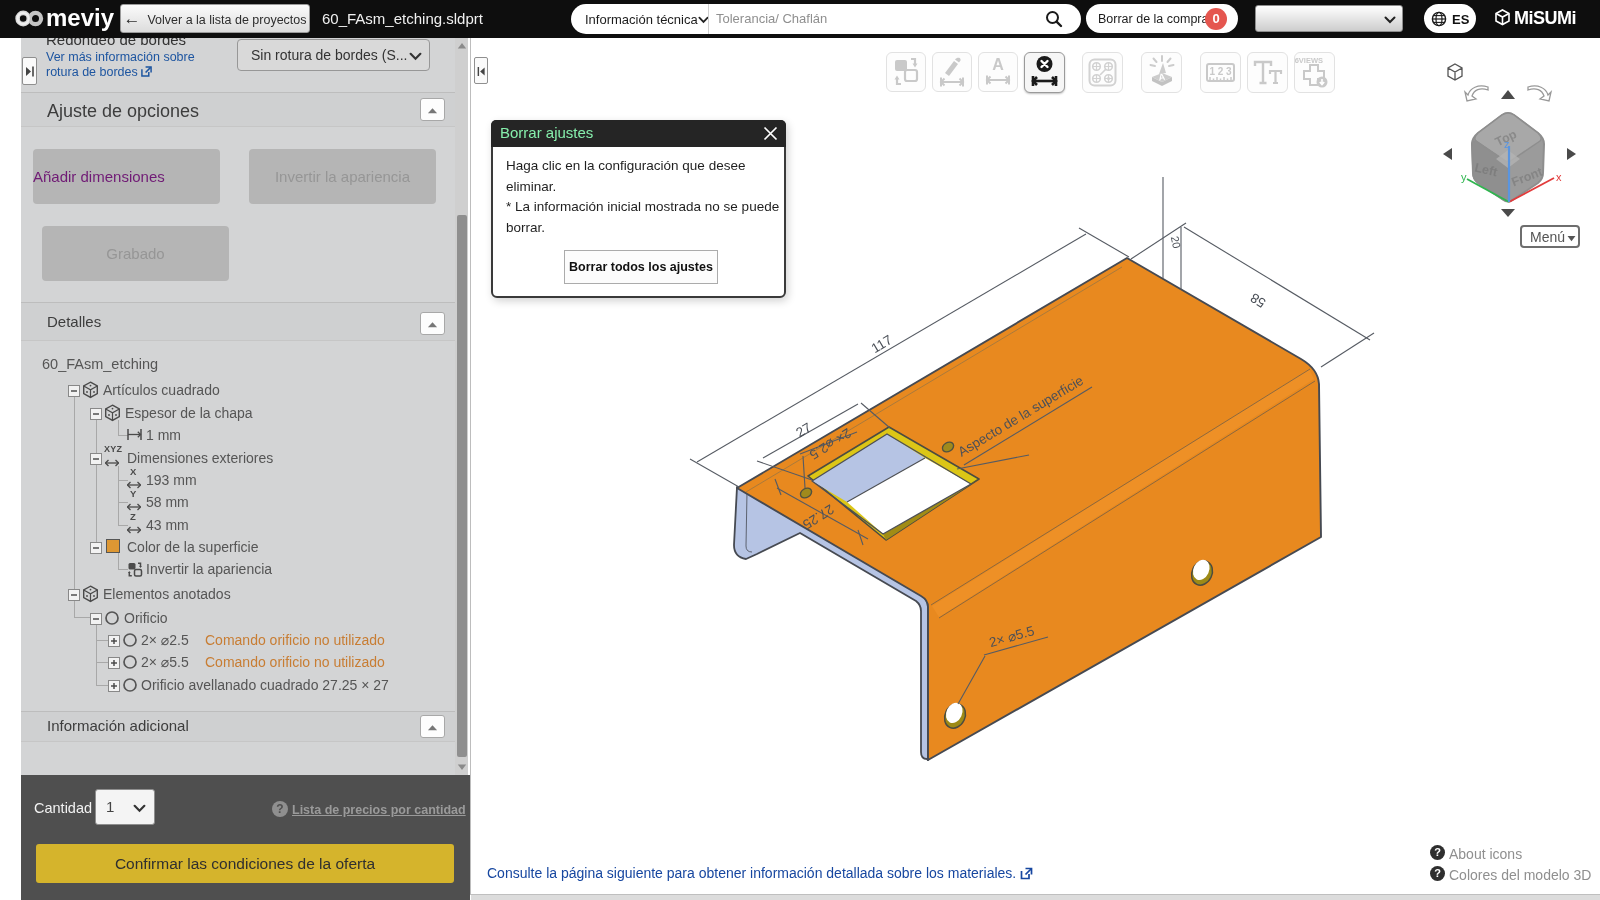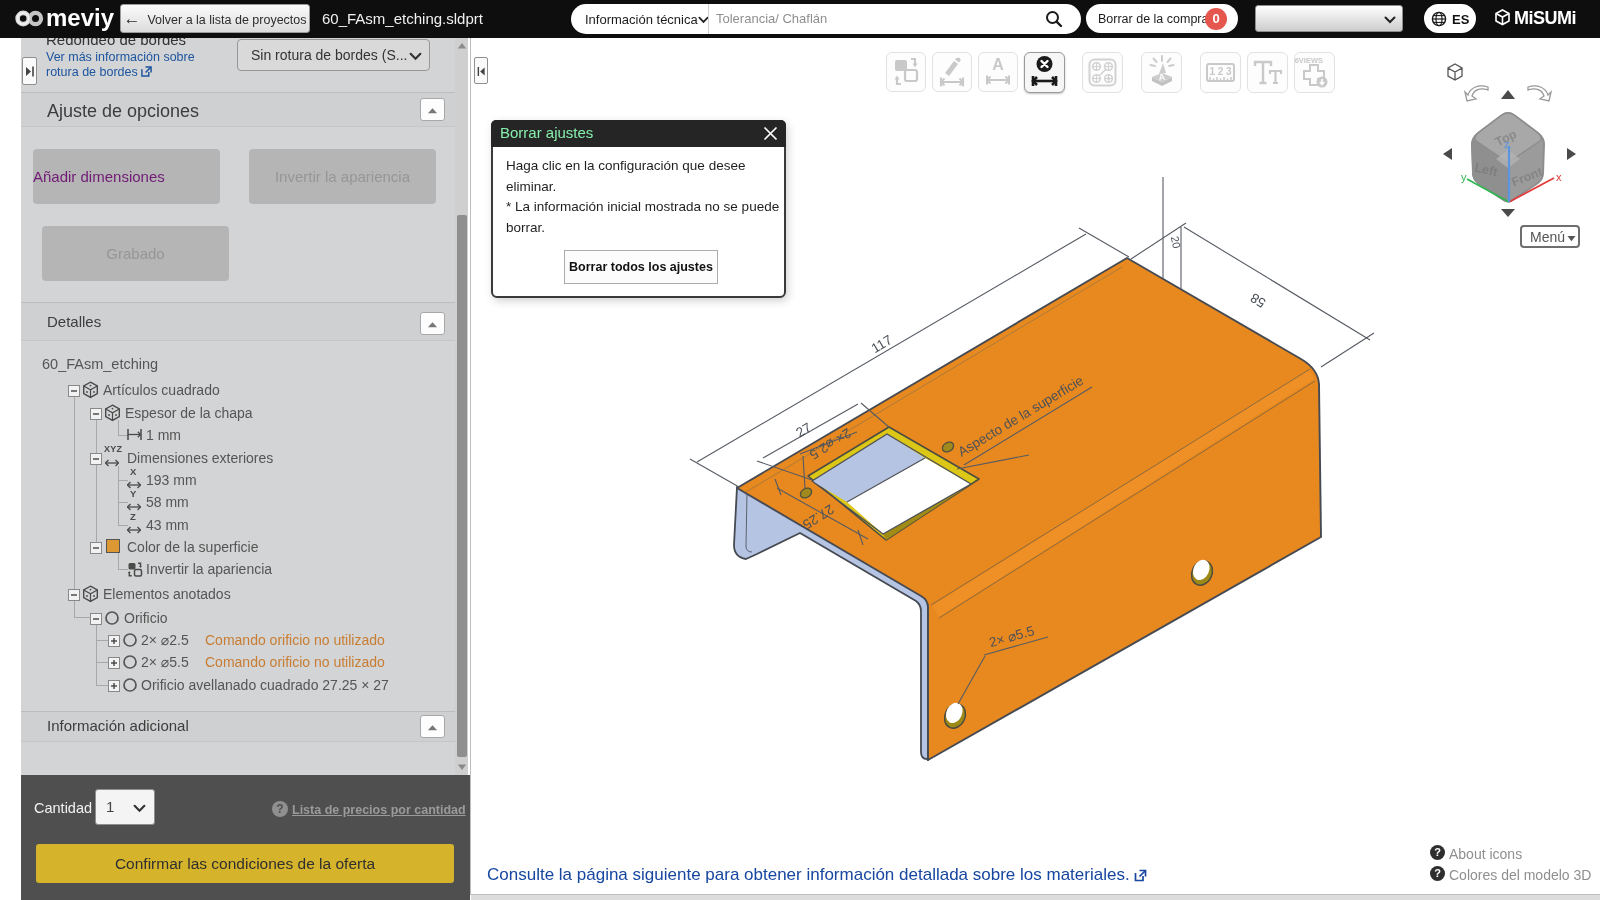--- a/index.html
+++ b/index.html
@@ -337,21 +337,21 @@
   <svg class="abs" style="left:45px;top:8px;" width="9" height="7" viewBox="0 0 10 8">
         <path d="M5 7 L9.5 1 L0.5 1 Z" fill="#555"></path>
       </svg>
 </div>
 
 <div class="abs" style="left:1430px;top:845px;width:15px;height:15px;border-radius:8px;background:#2e2e2e;color:#fff;font-size:11px;font-weight:bold;text-align:center;line-height:15px;">?</div>
 <div class="abs" style="left:1449px;top:846px;font-size:14px;color:#8f8f8f;">About icons</div>
 <div class="abs" style="left:1430px;top:866px;width:15px;height:15px;border-radius:8px;background:#2e2e2e;color:#fff;font-size:11px;font-weight:bold;text-align:center;line-height:15px;">?</div>
 <div class="abs" style="left:1449px;top:867px;font-size:14px;color:#8f8f8f;">Colores del modelo 3D</div>
 
-<div class="abs" style="left:487px;top:865px;font-size:17px;color:#1747a0;">Consulte la página siguiente para obtener información detallada sobre los materiales. <svg width="13" height="13" viewBox="0 0 13 13" style="position:relative;top:2px;">
+<div class="abs" style="left:487px;top:865px;font-size:14px;color:#1747a0;">Consulte la página siguiente para obtener información detallada sobre los materiales. <svg width="13" height="13" viewBox="0 0 13 13" style="position:relative;top:2px;">
         <path d="M1.5 4 L1.5 11.5 L9 11.5 L9 7" fill="none" stroke="#1747a0" stroke-width="1.7"></path>
         <path d="M5.5 1.5 L11.5 1.5 L11.5 7.5" fill="none" stroke="#1747a0" stroke-width="1.7"></path>
         <line x1="5.5" y1="7.5" x2="11" y2="2" stroke="#1747a0" stroke-width="1.7"></line>
       </svg></div>
 <div id="bottomstrip" class="abs" style="left:471px;top:894px;width:1129px;height:6px;background:#dcdcdc;border-top:1px solid #bfbfbf;"></div>
 
 <svg id="model" class="abs" style="left:0;top:0;" width="1600" height="900" viewBox="0 0 1600 900">
 
   <path d="M737,487 L734,545 Q734,557 746,559 L757,554 L800,533 L916,601 Q921,605 921,611 L921,752 Q921,759 927,759 L928,760 L928,607 Q928,599 921,595 Z" fill="#b6c4e4" stroke="#464a52" stroke-width="1.8" stroke-linejoin="round"></path>
   <path d="M747,492 L746,546 Q746,552 752,552" fill="none" stroke="#464a52" stroke-width="1" opacity="0.8"></path>

